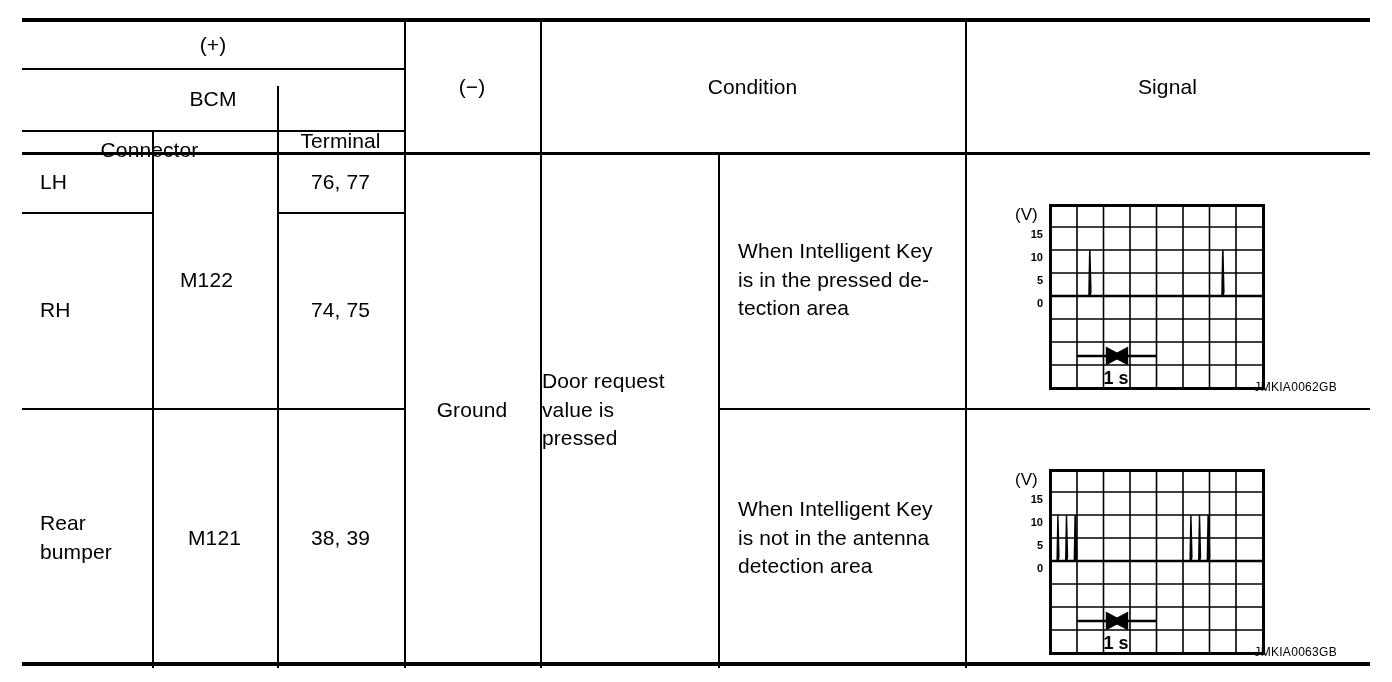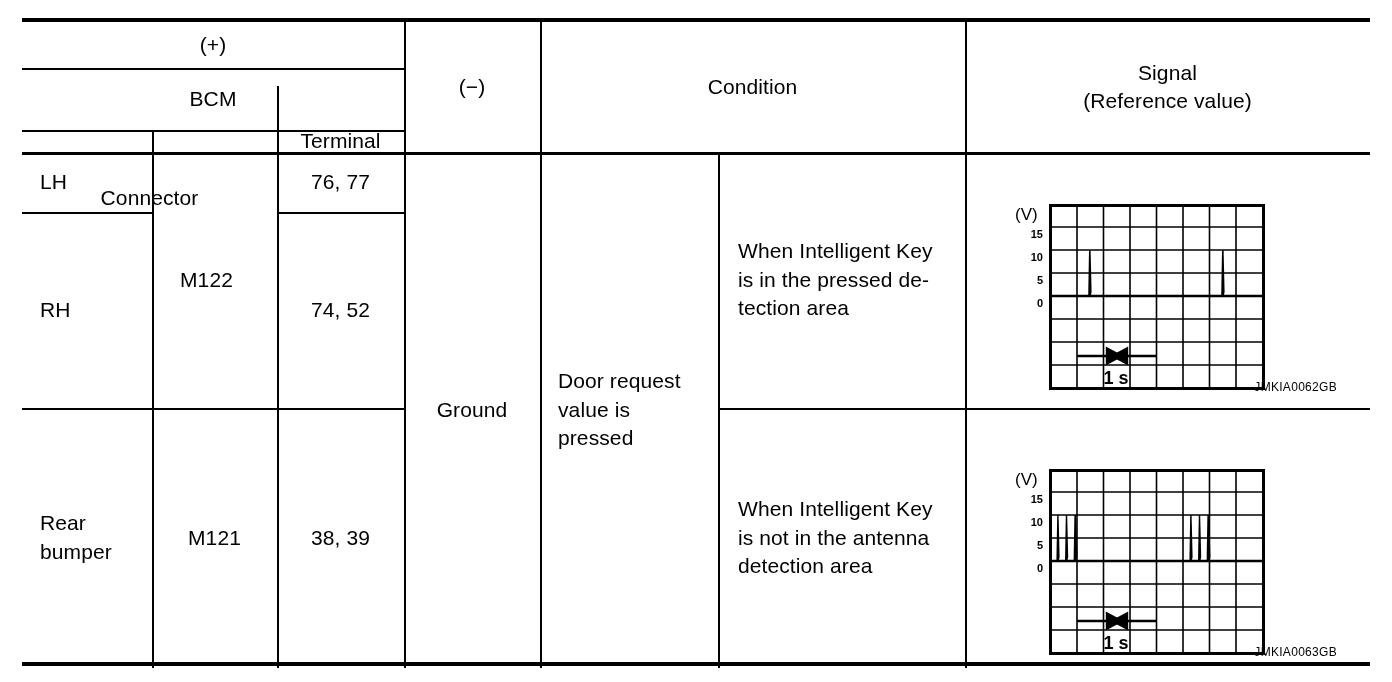--- a/index.html
+++ b/index.html
@@ -82,55 +82,54 @@
     <div class="hline" style="left:255px;top:190px;width:127px;"></div>
 
     <div class="hline" style="left:0px;top:386px;width:382px;"></div>
 
     <div class="hline" style="left:696px;top:386px;width:652px;"></div>
 
     <div class="ctext" style="left:0px;top:0px;width:382px;height:46px;">(+)</div>
 
     <div class="ctext" style="left:0px;top:46px;width:382px;height:62px;">BCM</div>
 
-    <div class="ctext" style="left:0px;top:108px;width:255px;height:39px;margin-top:48px;">Connector</div>
+    <div class="ctext" style="left:0px;top:108px;width:255px;height:39px;">Connector</div>
 
     <div class="ctext" style="left:255px;top:108px;width:127px;height:22px;">Terminal</div>
 
     <div class="ctext" style="left:382px;top:0px;width:136px;height:130px;">(−)</div>
 
     <div class="ctext" style="left:518px;top:0px;width:425px;height:130px;">Condition</div>
 
     <div class="ctext" style="left:943px;top:0px;width:405px;height:130px;flex-direction:column;">
       <span>Signal</span>
-      <span>(Reference value)</span>
     </div>
 
     <div class="ltext" style="left:0px;top:130px;width:130px;height:60px;padding-left:18px;">LH</div>
 
     <div class="ltext" style="left:0px;top:190px;width:130px;height:196px;padding-left:18px;">RH</div>
 
     <div class="ltext" style="left:0px;top:386px;width:130px;height:260px;padding-left:18px;flex-direction:column;align-items:flex-start;justify-content:center;">
       <span>Rear</span>
       <span>bumper</span>
     </div>
 
     <div class="ctext" style="left:122px;top:130px;width:125px;height:256px;">M122</div>
 
     <div class="ctext" style="left:130px;top:386px;width:125px;height:260px;">M121</div>
 
     <div class="ctext" style="left:255px;top:130px;width:127px;height:60px;border-radius:28px;">76, 77</div>
 
-    <div class="ctext" style="left:255px;top:190px;width:127px;height:196px;">74, 52</div>
+    <div class="ctext" style="left:255px;top:190px;width:127px;height:196px;">74, 75</div>
 
     <div class="ctext" style="left:255px;top:386px;width:127px;height:260px;text-align:right;">38, 39</div>
 
     <div class="ctext" style="left:382px;top:130px;width:136px;height:516px;">Ground</div>
 
-    <div class="ltext" style="left:518px;top:130px;width:178px;height:516px;padding-left:18px;flex-direction:column;align-items:flex-start;justify-content:center;">
+    <div class="ltext" style="left:518px;top:130px;width:178px;height:516px;padding-left:2px;flex-direction:column;align-items:flex-start;justify-content:center;">
       <span>Door request</span>
       <span>value is</span>
       <span>pressed</span>
     </div>
 
     <div class="ltext" style="left:696px;top:130px;width:247px;height:256px;padding-left:20px;flex-direction:column;align-items:flex-start;justify-content:center;">
       <span>When Intelligent Key</span>
       <span>is in the pressed de-</span>
       <span>tection area</span>
     </div>

